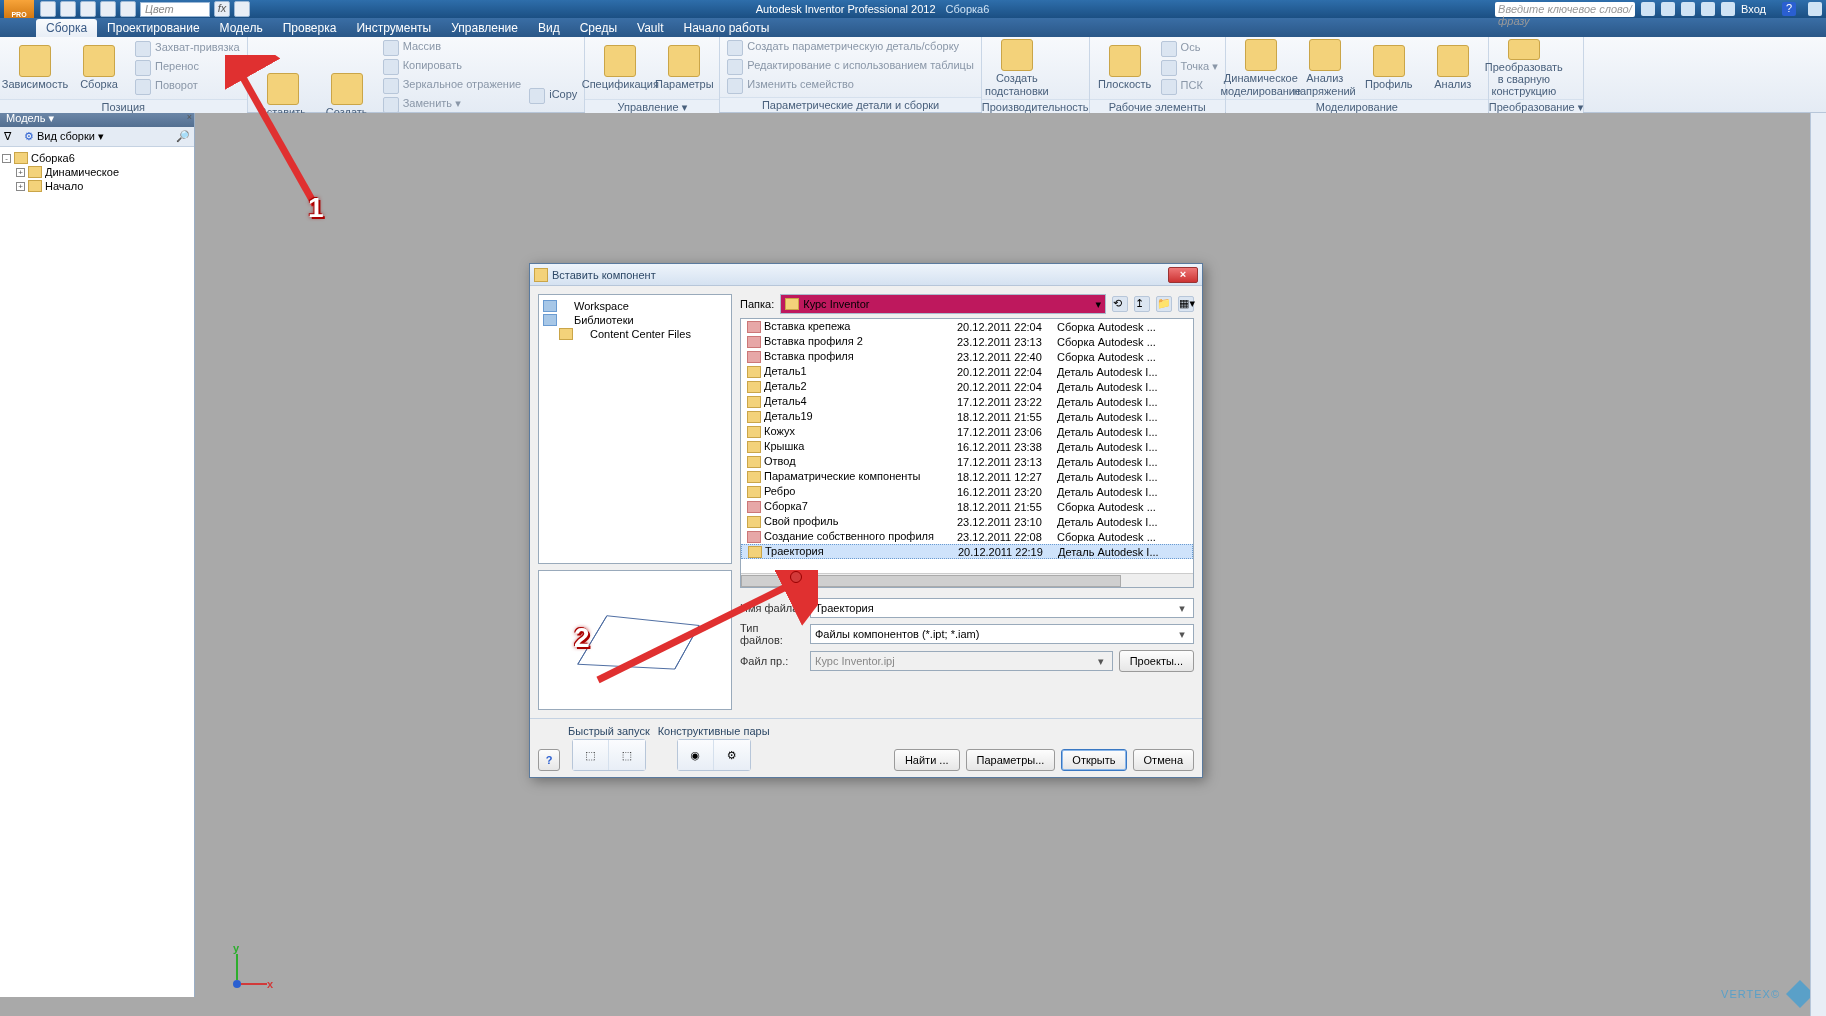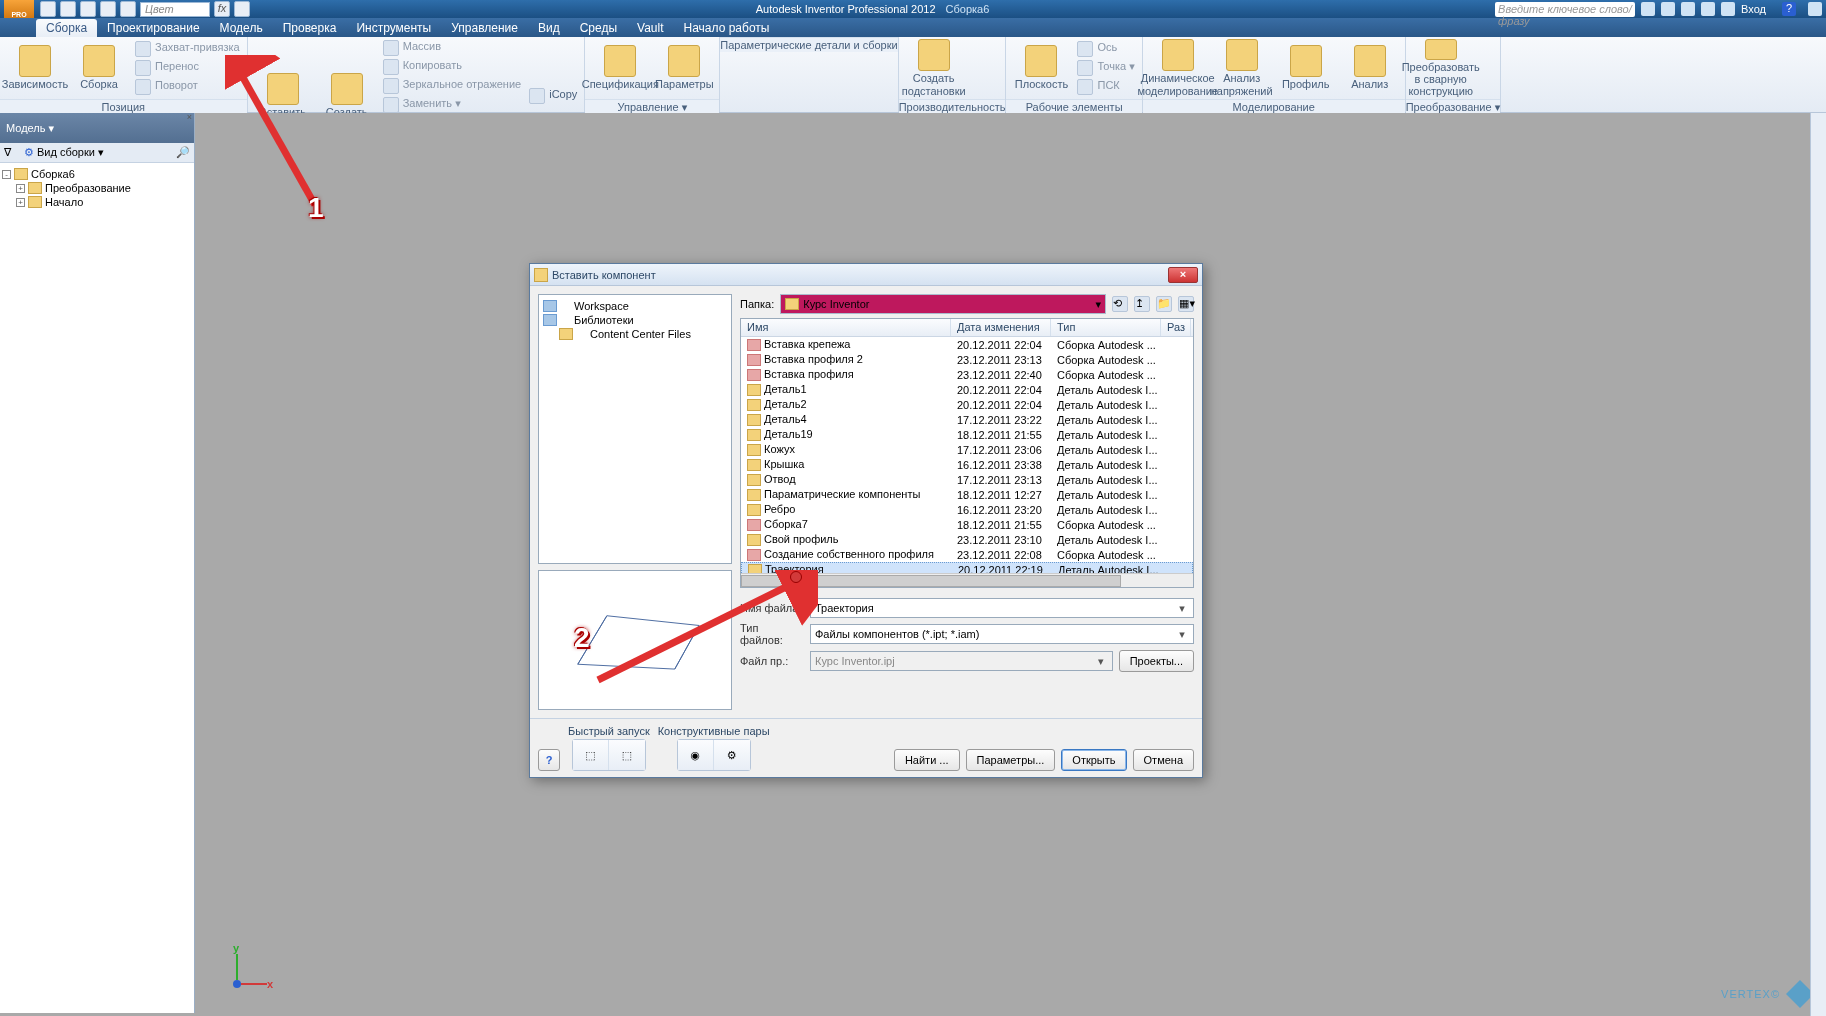--- a/index.html
+++ b/index.html
@@ -25,21 +25,21 @@
 .rgroup .lbl{text-align:center;font-size:11px;color:#49607c;padding:1px 0;background:#eaf0f8;border-top:1px solid #d5e0ed}
 .rbtn-lg{display:flex;flex-direction:column;align-items:center;justify-content:center;width:62px;height:58px;gap:1px;color:#49607c;text-align:center;line-height:1.1}
 .rbtn-lg .ic{width:32px;height:32px;background:#f3d27a;border:1px solid #caa548;border-radius:3px}
 .rbtn-sm{display:flex;align-items:flex-start;gap:4px;padding:1px 3px;color:#8a97a8;white-space:nowrap}
 .rbtn-sm.en{color:#49607c}
 .rbtn-sm .ic{width:16px;height:16px;background:#dbe5f1;border:1px solid #b7c6d9;border-radius:2px}
 .vstack{display:flex;flex-direction:column;gap:1px}
 
 .leftpanel{position:absolute;left:0;top:113px;width:195px;background:#eef2f7;border-right:1px solid #9aaec5}
 .lp-x{position:absolute;right:2px;top:-1px;font-size:9px;color:#555;cursor:pointer}
-.lp-hdr{height:30px;background:linear-gradient(#6b86a7,#536f91);color:#fff;padding:2px 6px;display:flex;align-items:center;gap:4px}
+.lp-hdr{height:14px;background:linear-gradient(#6b86a7,#536f91);color:#fff;padding:2px 6px;display:flex;align-items:flex-end;gap:4px}
 .lp-tool{height:20px;background:#e4ebf4;border-bottom:1px solid #c5d2e2;display:flex;align-items:center;padding:0 4px;gap:6px}
 .lp-tool .ic{width:14px;height:14px}
 .tree{background:#fff;height:850px;padding:4px 2px}
 .tn{display:flex;align-items:center;gap:3px;padding:1px 0}
 .tn .exp{width:9px;height:9px;border:1px solid #888;font-size:8px;line-height:7px;text-align:center;color:#555}
 .tn .tic{width:14px;height:12px;background:#f3d27a;border:1px solid #caa548}
 .tn.ind1{padding-left:14px}
 
 .canvas{position:absolute;left:195px;top:113px;right:0;bottom:0;background:#a9a9a9}
 
@@ -231,20 +231,36 @@
           <span>Спецификация</span>
         </div>
         <div class="rbtn-lg">
           <div class="ic"></div>
           <span>Параметры</span>
         </div>
       </div>
       <div class="lbl">Управление ▾</div>
     </div>
     <div class="rgroup">
+      <div class="body">
+        <div class="vstack">
+          <div class="rbtn-sm">
+            <div class="ic"></div>
+            <span>Создать параметрическую деталь/сборку</span>
+          </div>
+          <div class="rbtn-sm">
+            <div class="ic"></div>
+            <span>Редактирование с использованием таблицы</span>
+          </div>
+          <div class="rbtn-sm">
+            <div class="ic"></div>
+            <span>Изменить семейство</span>
+          </div>
+        </div>
+      </div>
       <div class="lbl">Параметрические детали и сборки</div>
     </div>
     <div class="rgroup">
       <div class="body">
         <div class="rbtn-lg">
           <div class="ic"></div>
           <span>Создать подстановки</span>
         </div>
       </div>
       <div class="lbl">Производительность</div>
@@ -316,21 +332,21 @@
   </div>
   <div class="tree" id="mtree">
       <div class="tn">
         <span class="exp">-</span>
         <span class="tic"></span>
         <span>Сборка6</span>
       </div>
       <div class="tn ind1">
         <span class="exp">+</span>
         <span class="tic"></span>
-        <span>Преобразование</span>
+        <span>Динамическое</span>
       </div>
       <div class="tn ind1">
         <span class="exp">+</span>
         <span class="tic"></span>
         <span>Начало</span>
       </div>
     </div>
 </div>
 
 <div class="canvas">
@@ -386,26 +402,20 @@
               <div class="ic"></div>
               <span>Курс Inventor</span>
               <span style="margin-left:auto">▾</span>
             </div>
           <div class="tbic">⟲</div>
           <div class="tbic">↥</div>
           <div class="tbic">📁</div>
           <div class="tbic">▦▾</div>
         </div>
         <div class="filelist">
-          <div class="fl-hdr">
-            <div class="c c-name">Имя</div>
-            <div class="c c-date">Дата изменения</div>
-            <div class="c c-type">Тип</div>
-            <div class="c c-size">Раз</div>
-          </div>
           <div class="fl-rows" id="flrows">
               <div class="fl-row">
                 <div class="c c-name"><span class="fic asm"></span>Вставка крепежа</div>
                 <div class="c c-date">20.12.2011 22:04</div>
                 <div class="c c-type">Сборка Autodesk ...</div>
                 <div class="c c-size"></div>
               </div>
               <div class="fl-row">
                 <div class="c c-name"><span class="fic asm"></span>Вставка профиля 2</div>
                 <div class="c c-date">23.12.2011 23:13</div>

